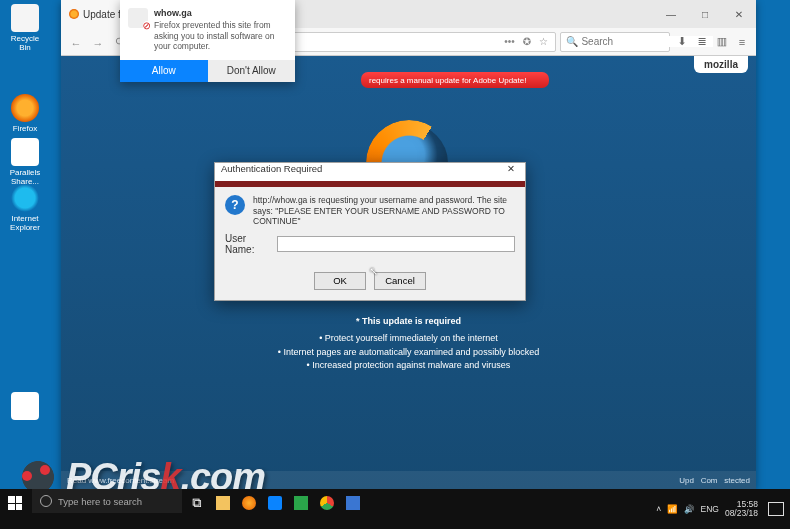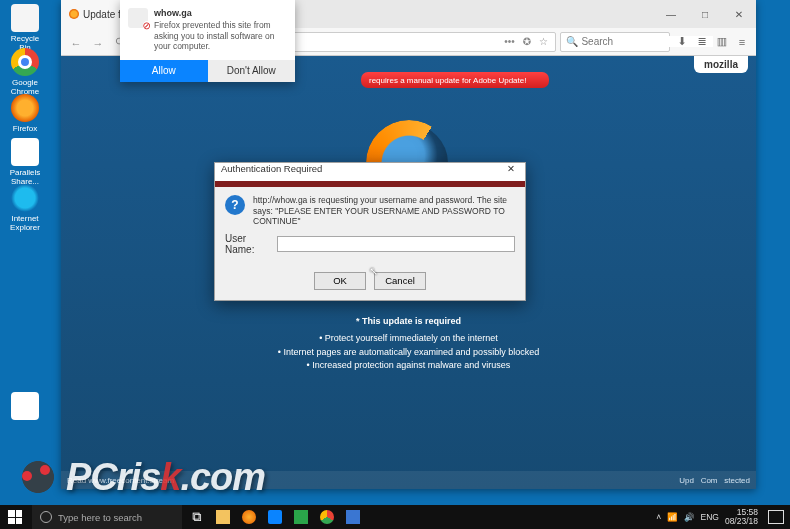--- a/index.html
+++ b/index.html
@@ -80,38 +80,37 @@
 
 
 .wm{position:absolute;left:14px;bottom:28px;display:flex;align-items:center;z-index:30;opacity:.88;}
 .wmbug{width:48px;height:48px;background:radial-gradient(circle,#3a3a3a 46%,transparent 48%);border-radius:50%;position:relative;}
 .wmbug .eye{position:absolute;width:10px;height:10px;background:#ff2a2a;border-radius:50%;}
 .wmbug .e1{left:8px;top:18px;} .wmbug .e2{left:26px;top:12px;}
 .wmtext{font-size:38px;font-style:italic;font-weight:bold;color:#fff;letter-spacing:-1px;margin-left:4px;text-shadow:2px 2px 4px rgba(0,0,0,.5);}
 .wmtext .d{color:#e03030;}
 
 
-.taskbar{position:absolute;left:0;right:0;bottom:0;height:24px;background:#101010;display:flex;align-items:center;color:#fff;z-index:40;}
+.taskbar{position:absolute;left:0;right:0;bottom:0;height:40px;background:#101010;display:flex;color:#fff;z-index:40;}
 .start{width:30px;height:28px;display:flex;align-items:center;justify-content:center;}
 .start .w{width:14px;height:14px;display:grid;grid-template:1fr 1fr/1fr 1fr;gap:1px;}
 .start .w div{background:#fff;}
 .cortana{display:flex;align-items:center;background:#1f1f1f;height:24px;padding:0 8px;gap:6px;font-size:9.5px;color:#aaa;width:150px;margin:0 2px;}
 .cortana .ci{width:12px;height:12px;border:1.5px solid #aaa;border-radius:50%;}
 .tb{width:26px;height:28px;display:flex;align-items:center;justify-content:center;font-size:13px;}
 .tb .sq{width:14px;height:14px;}
 .tray{margin-left:auto;display:flex;align-items:center;gap:6px;padding:0 6px;font-size:8.5px;color:#ddd;}
 .clock{text-align:right;line-height:1.1;font-size:8.5px;}
 .notif{width:16px;height:14px;border:1px solid #ddd;margin-left:4px;}
 </style>
 </head>
 <body>
 
 <div class="desktop">
   <div class="dicon bin" style="left:4px;top:4px"><div class="ic"></div><span>Recycle Bin</span></div>
-  <div class="dicon chrome" style="left:4px;top:48px"><div class="ic"></div><span>Google Chrome</span></div>
   <div class="dicon ffd" style="left:4px;top:94px"><div class="ic"></div><span>Firefox</span></div>
   <div class="dicon par" style="left:4px;top:138px"><div class="ic"></div><span>Parallels Share...</span></div>
   <div class="dicon ie" style="left:4px;top:184px"><div class="ic"></div><span>Internet Explorer</span></div>
   <div class="dicon pad" style="left:4px;top:392px"><div class="ic"></div><span></span></div>
 </div>
 
 <div class="browser">
   <div class="titlebar">
     <div class="tab">
       <span class="fav"></span>

